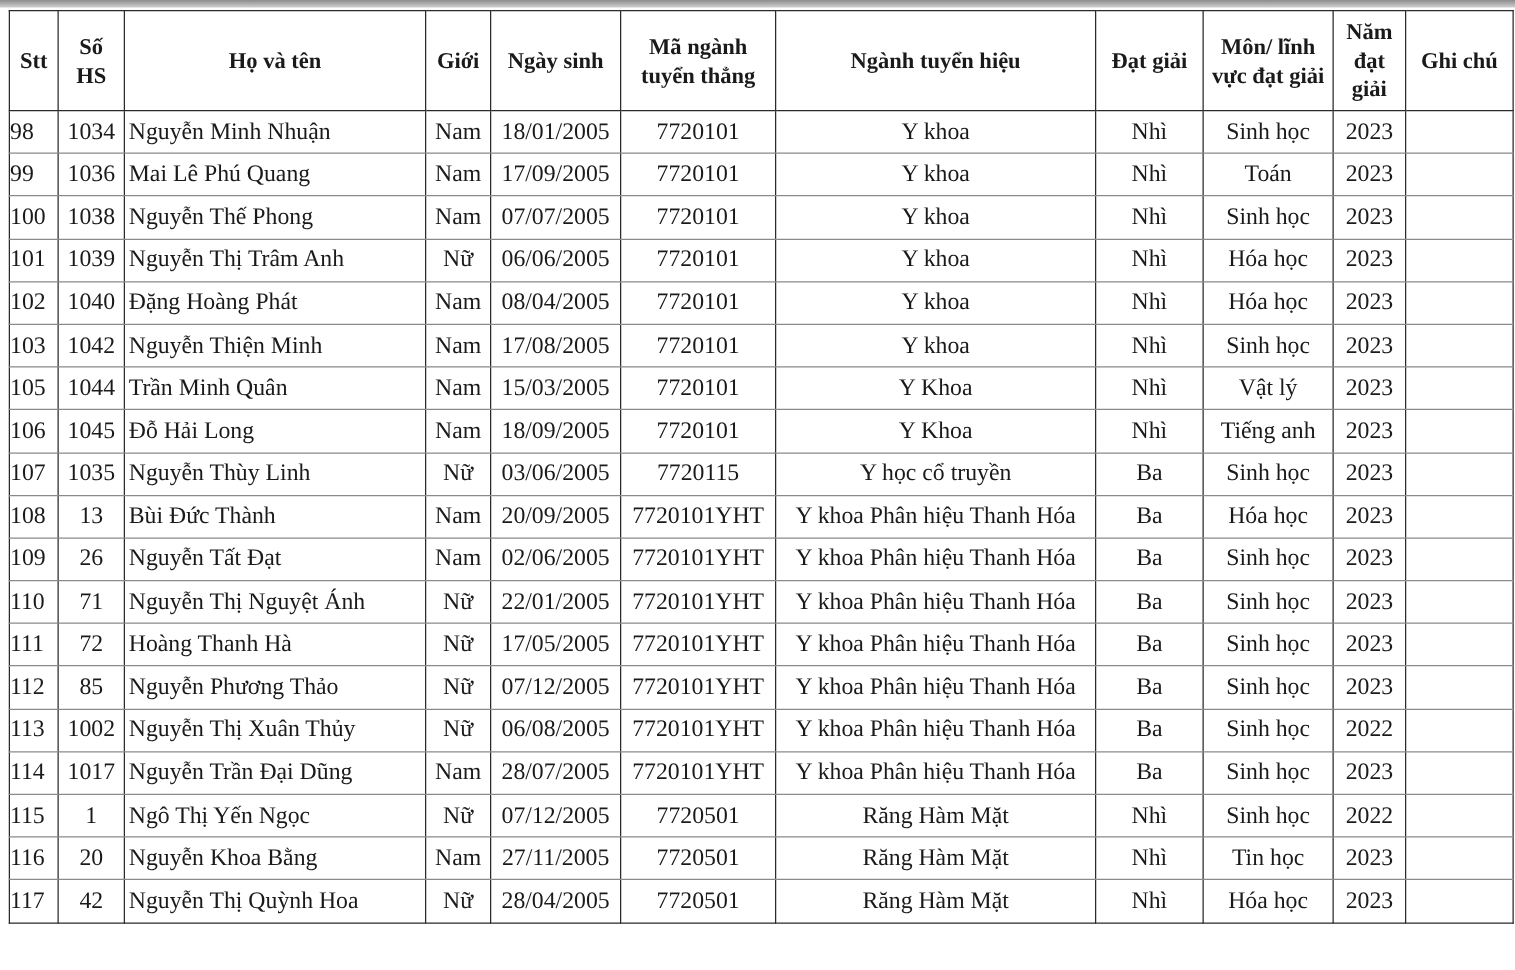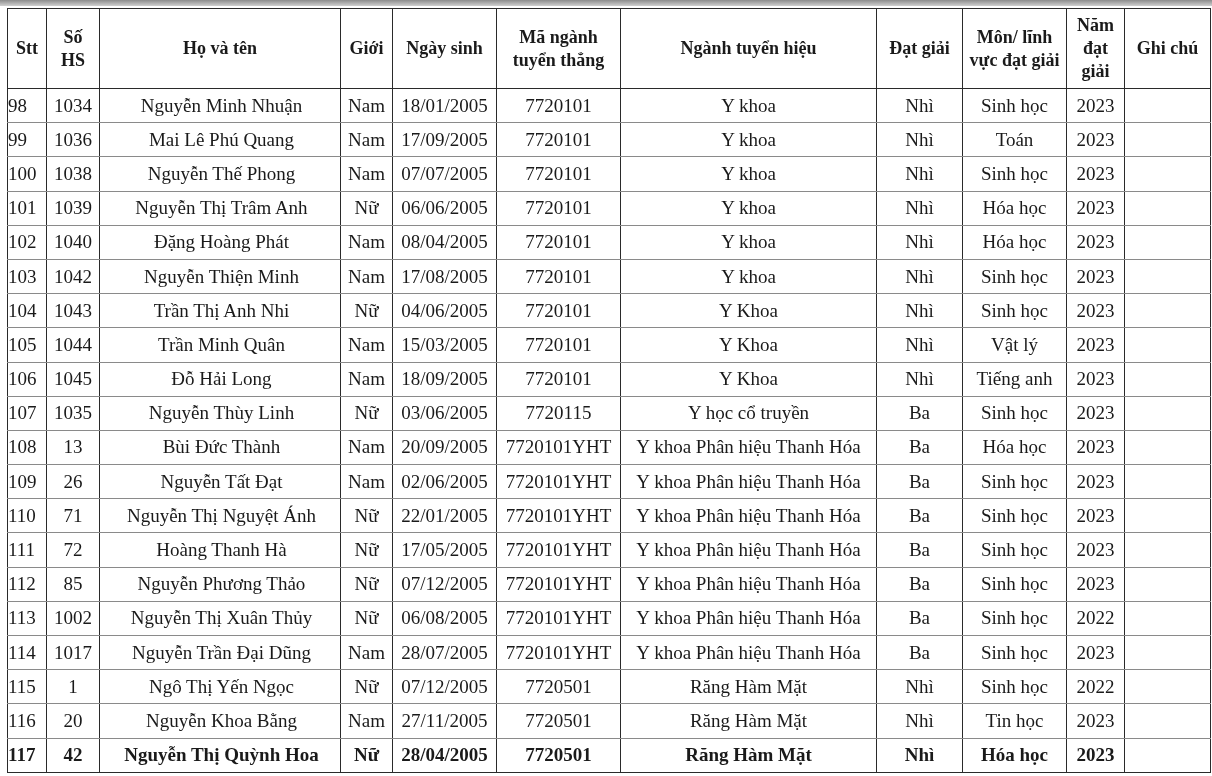--- a/index.html
+++ b/index.html
@@ -44,23 +44,23 @@
     height: 33.2px;
     font-size: 19px;
   }
   th {
     height: 79px;
     font-weight: bold;
     font-size: 18px;
     line-height: 23px;
     white-space: normal;
   }
-  td.name { text-align: center; padding-left: 3px; }
+  td.name { text-align: left; padding-left: 3px; }
   td.stt { text-align: left; padding-right: 2px; }
-  tbody tr:last-child td { border-bottom: 1.5px solid #2a2a2a; font-weight: bold; }
+  tbody tr:last-child td { border-bottom: 1.5px solid #2a2a2a; }
 </style>
 </head>
 <body>
 
 <div class="topbar"></div>
 
 <div class="sheet">
   <table>
     <colgroup>
       <col style="width:39px">
@@ -163,33 +163,20 @@
           <td>Nam</td>
           <td>17/08/2005</td>
           <td>7720101</td>
           <td>Y khoa</td>
           <td>Nhì</td>
           <td>Sinh học</td>
           <td>2023</td>
           <td></td>
         </tr>
         <tr>
-          <td class="stt">104</td>
-          <td>1043</td>
-          <td class="name">Trần Thị Anh Nhi</td>
-          <td>Nữ</td>
-          <td>04/06/2005</td>
-          <td>7720101</td>
-          <td>Y Khoa</td>
-          <td>Nhì</td>
-          <td>Sinh học</td>
-          <td>2023</td>
-          <td></td>
-        </tr>
-        <tr>
           <td class="stt">105</td>
           <td>1044</td>
           <td class="name">Trần Minh Quân</td>
           <td>Nam</td>
           <td>15/03/2005</td>
           <td>7720101</td>
           <td>Y Khoa</td>
           <td>Nhì</td>
           <td>Vật lý</td>
           <td>2023</td>

